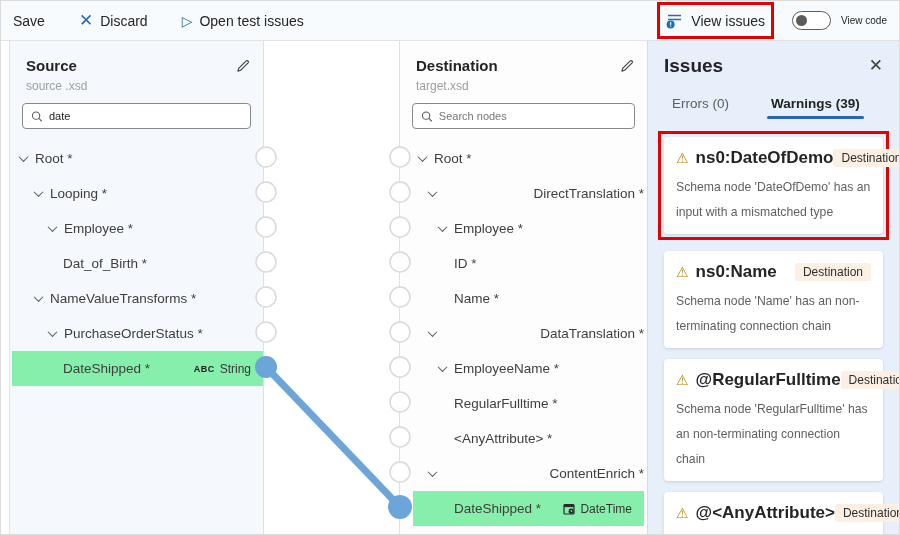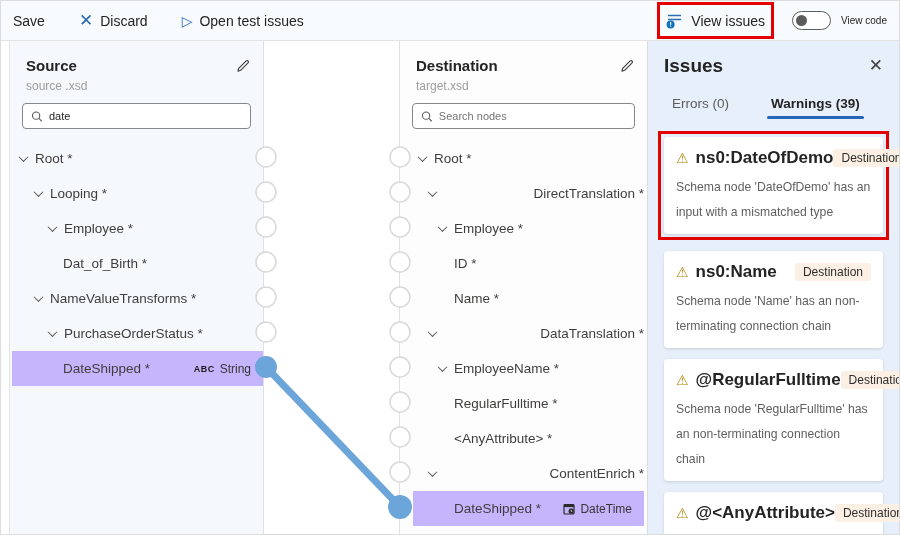--- a/index.html
+++ b/index.html
@@ -78,21 +78,21 @@
   }
   .searchbox input::placeholder { color: #757575; }
   
   .tree { margin-top: 12px; }
   .trow {
     height: 35px; display: flex; align-items: center;
     font-size: 13.5px; color: #3f3e3d; cursor: pointer;
   }
   .panel-src .trow { margin-left: 2px; }
   .panel-dst .trow { margin-left: 13px; margin-right: 3px; }
-  .trow.sel { background: #c4b5fd; }
+  .trow.sel { background: #86efac; }
   .chev {
     width: 7px; height: 7px; flex: 0 0 7px;
     border-right: 1.5px solid #585856; border-bottom: 1.5px solid #585856;
     transform: rotate(45deg) translate(-1px,-1px); margin-right: 8px;
   }
   .s-l0 { padding-left: 8px; }  .s-l1 { padding-left: 23px; }
   .s-l2 { padding-left: 37px; } .s-l3leaf { padding-left: 51px; }
   .d-l0 { padding-left: 6px; }  .d-l1 { padding-left: 16px; justify-content: space-between; }
   .d-l2 { padding-left: 26px; } .d-l3leaf { padding-left: 41px; } .d-l2leaf { padding-left: 41px; }
   .type-badge {

